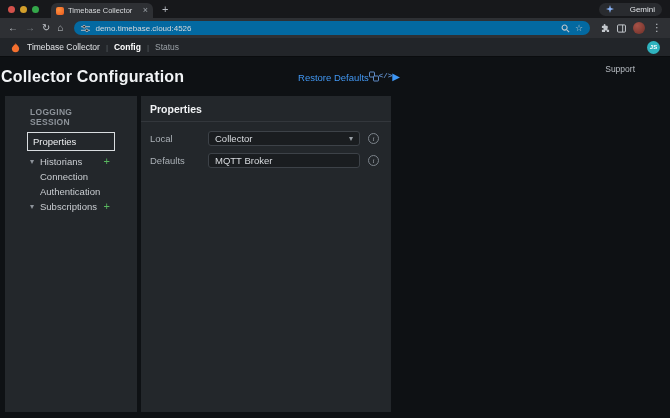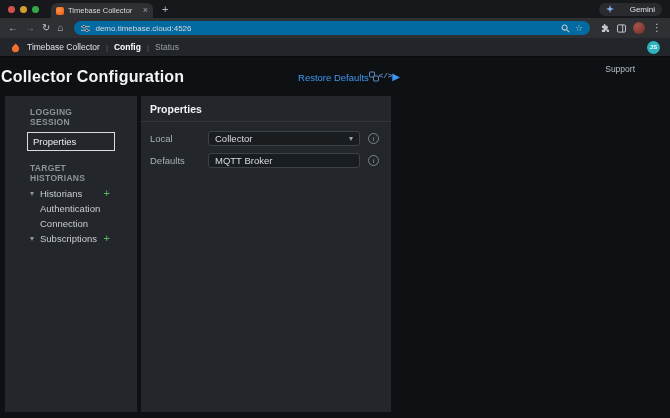--- a/index.html
+++ b/index.html
@@ -170,32 +170,31 @@
       <span class="playicon">▶</span>
     </div>
   </div>
 
   <div class="content">
 
     <aside class="sidebar">
       <div class="sec-title">LOGGING SESSION</div>
       <div class="selected-item">Properties</div>
 
-      <div class="sec-title later">TARGET HISTORIANS</div>
       <div class="item">
         <span class="chev">▾</span>
         <span>Historians</span>
         <span class="plus">+</span>
       </div>
 
       <div class="item plain">
+        <span>Connection</span>
+      </div>
+      <div class="item plain">
         <span>Authentication</span>
-      </div>
-      <div class="item plain">
-        <span>Connection</span>
       </div>
       <div class="item">
         <span class="chev">▾</span>
         <span>Subscriptions</span>
         <span class="plus">+</span>
       </div>
     </aside>
 
     <main class="panel">
       <div class="panel-header">Properties</div>

